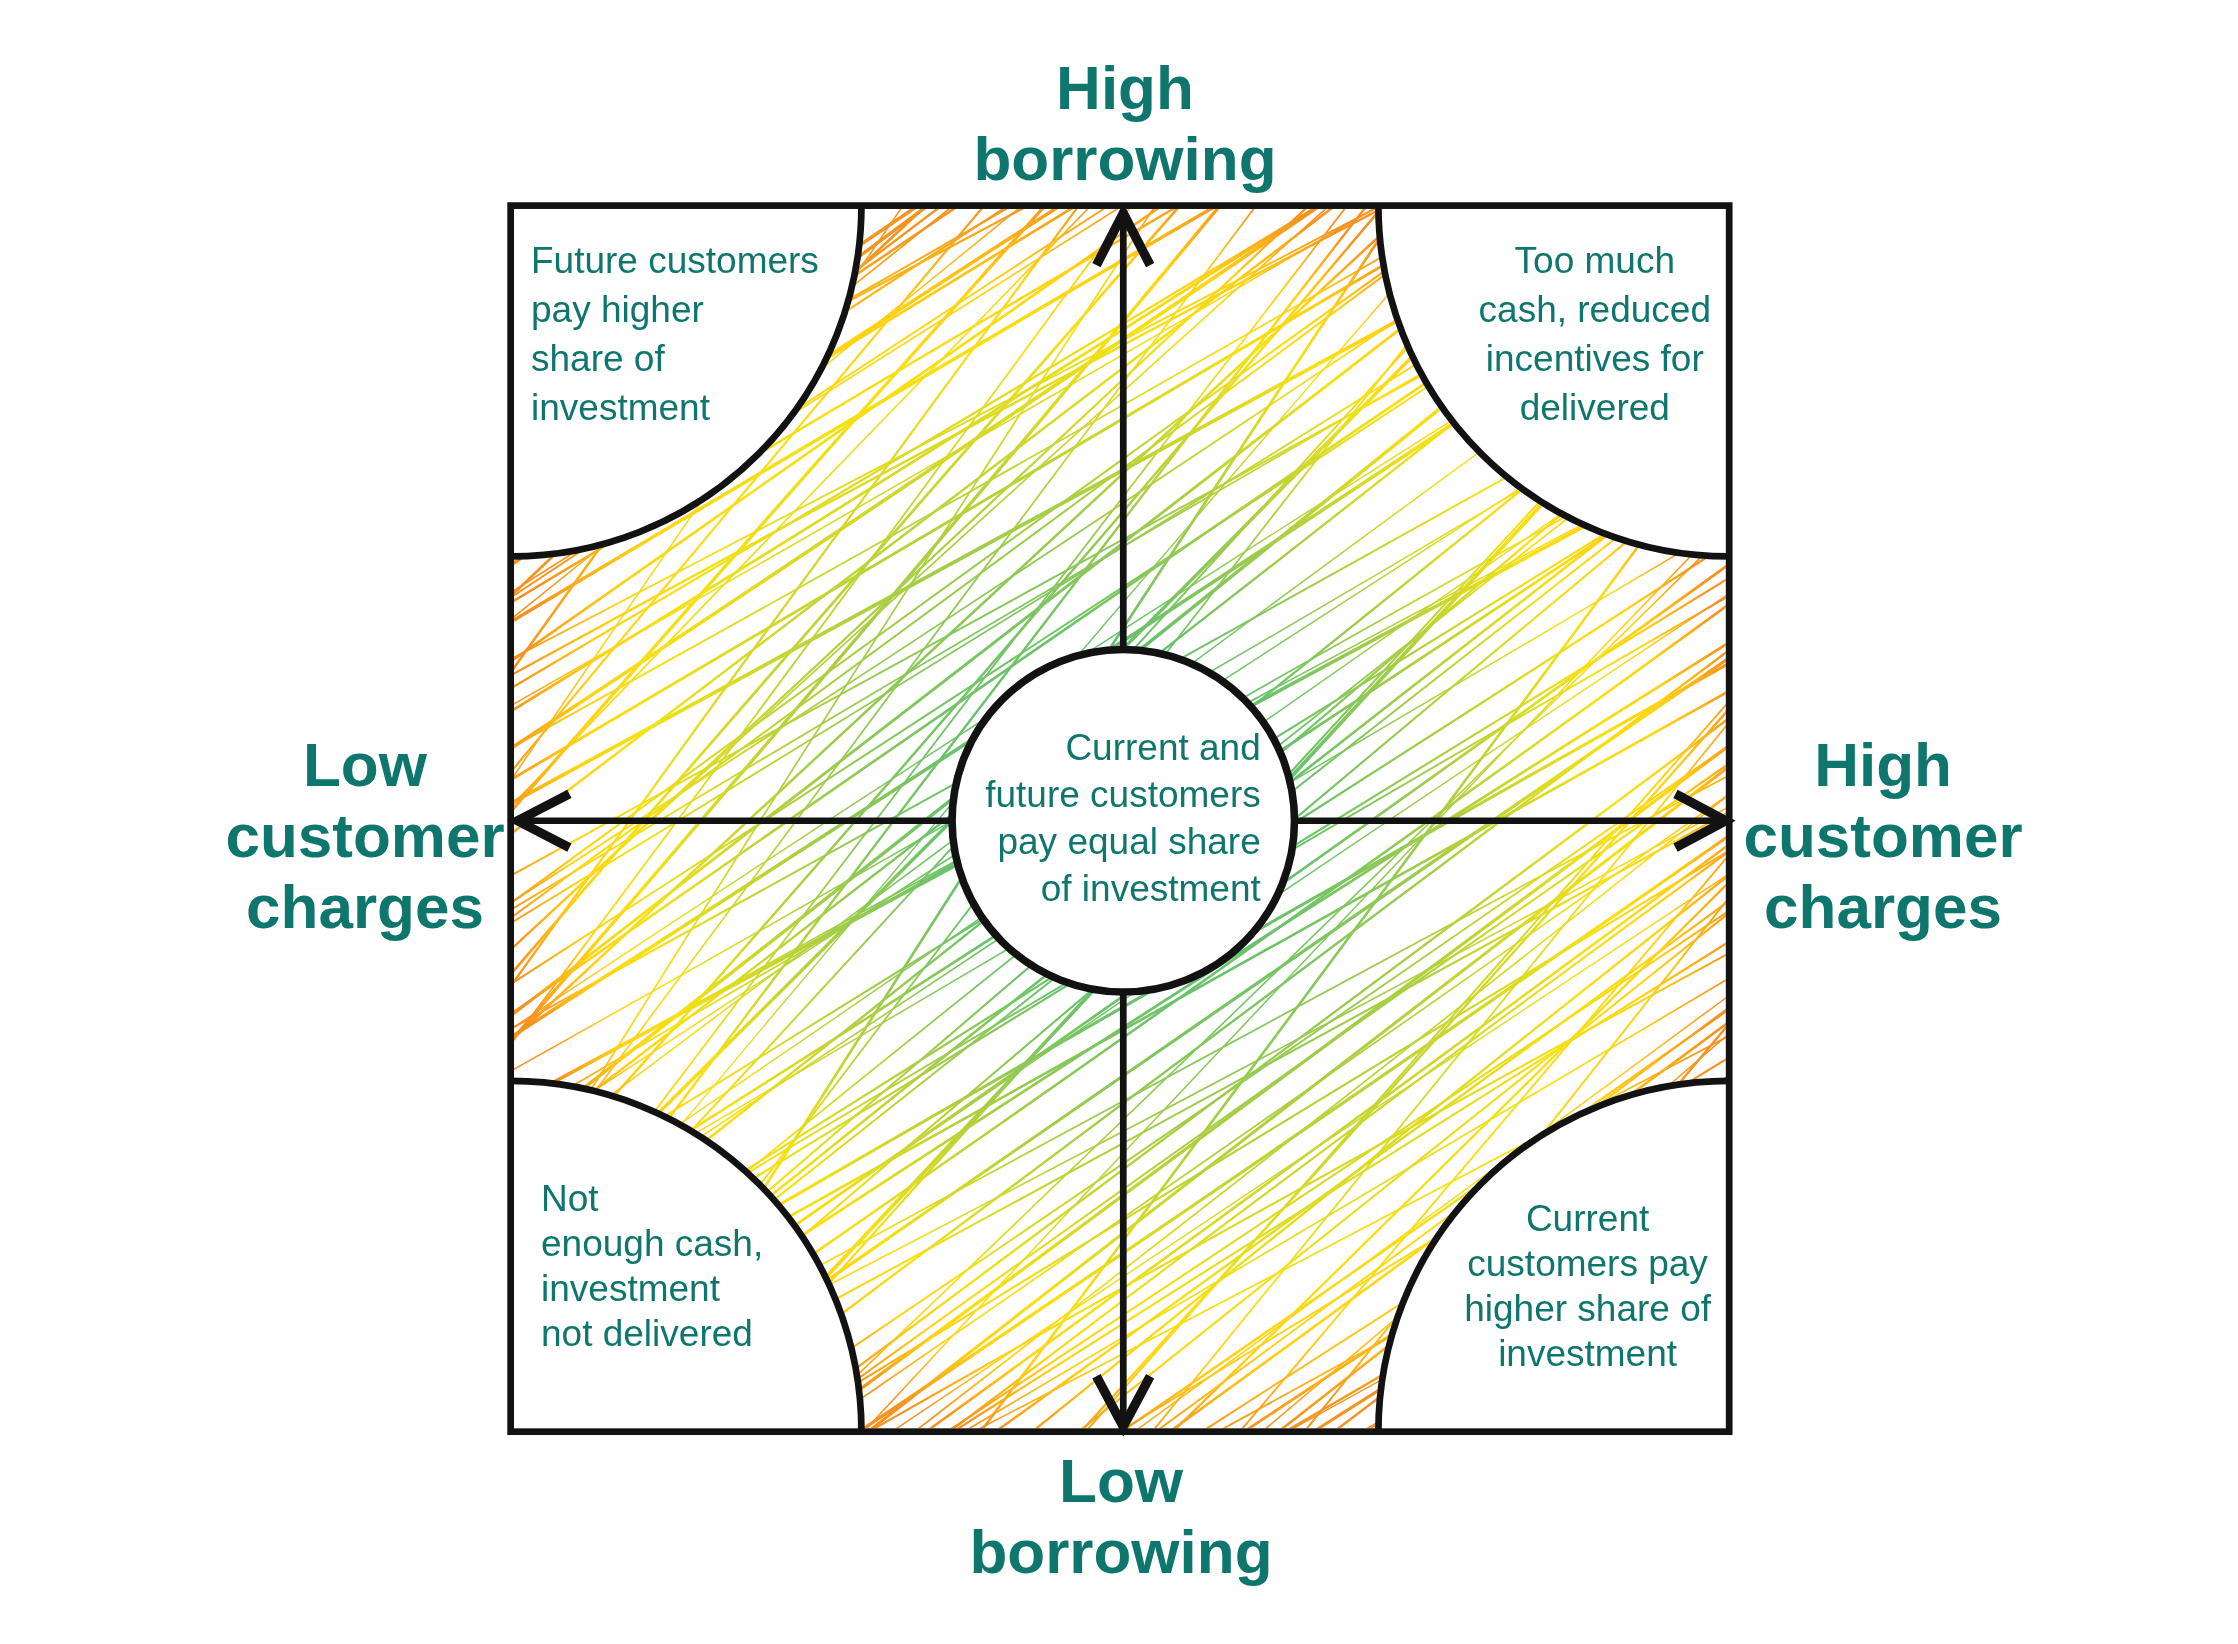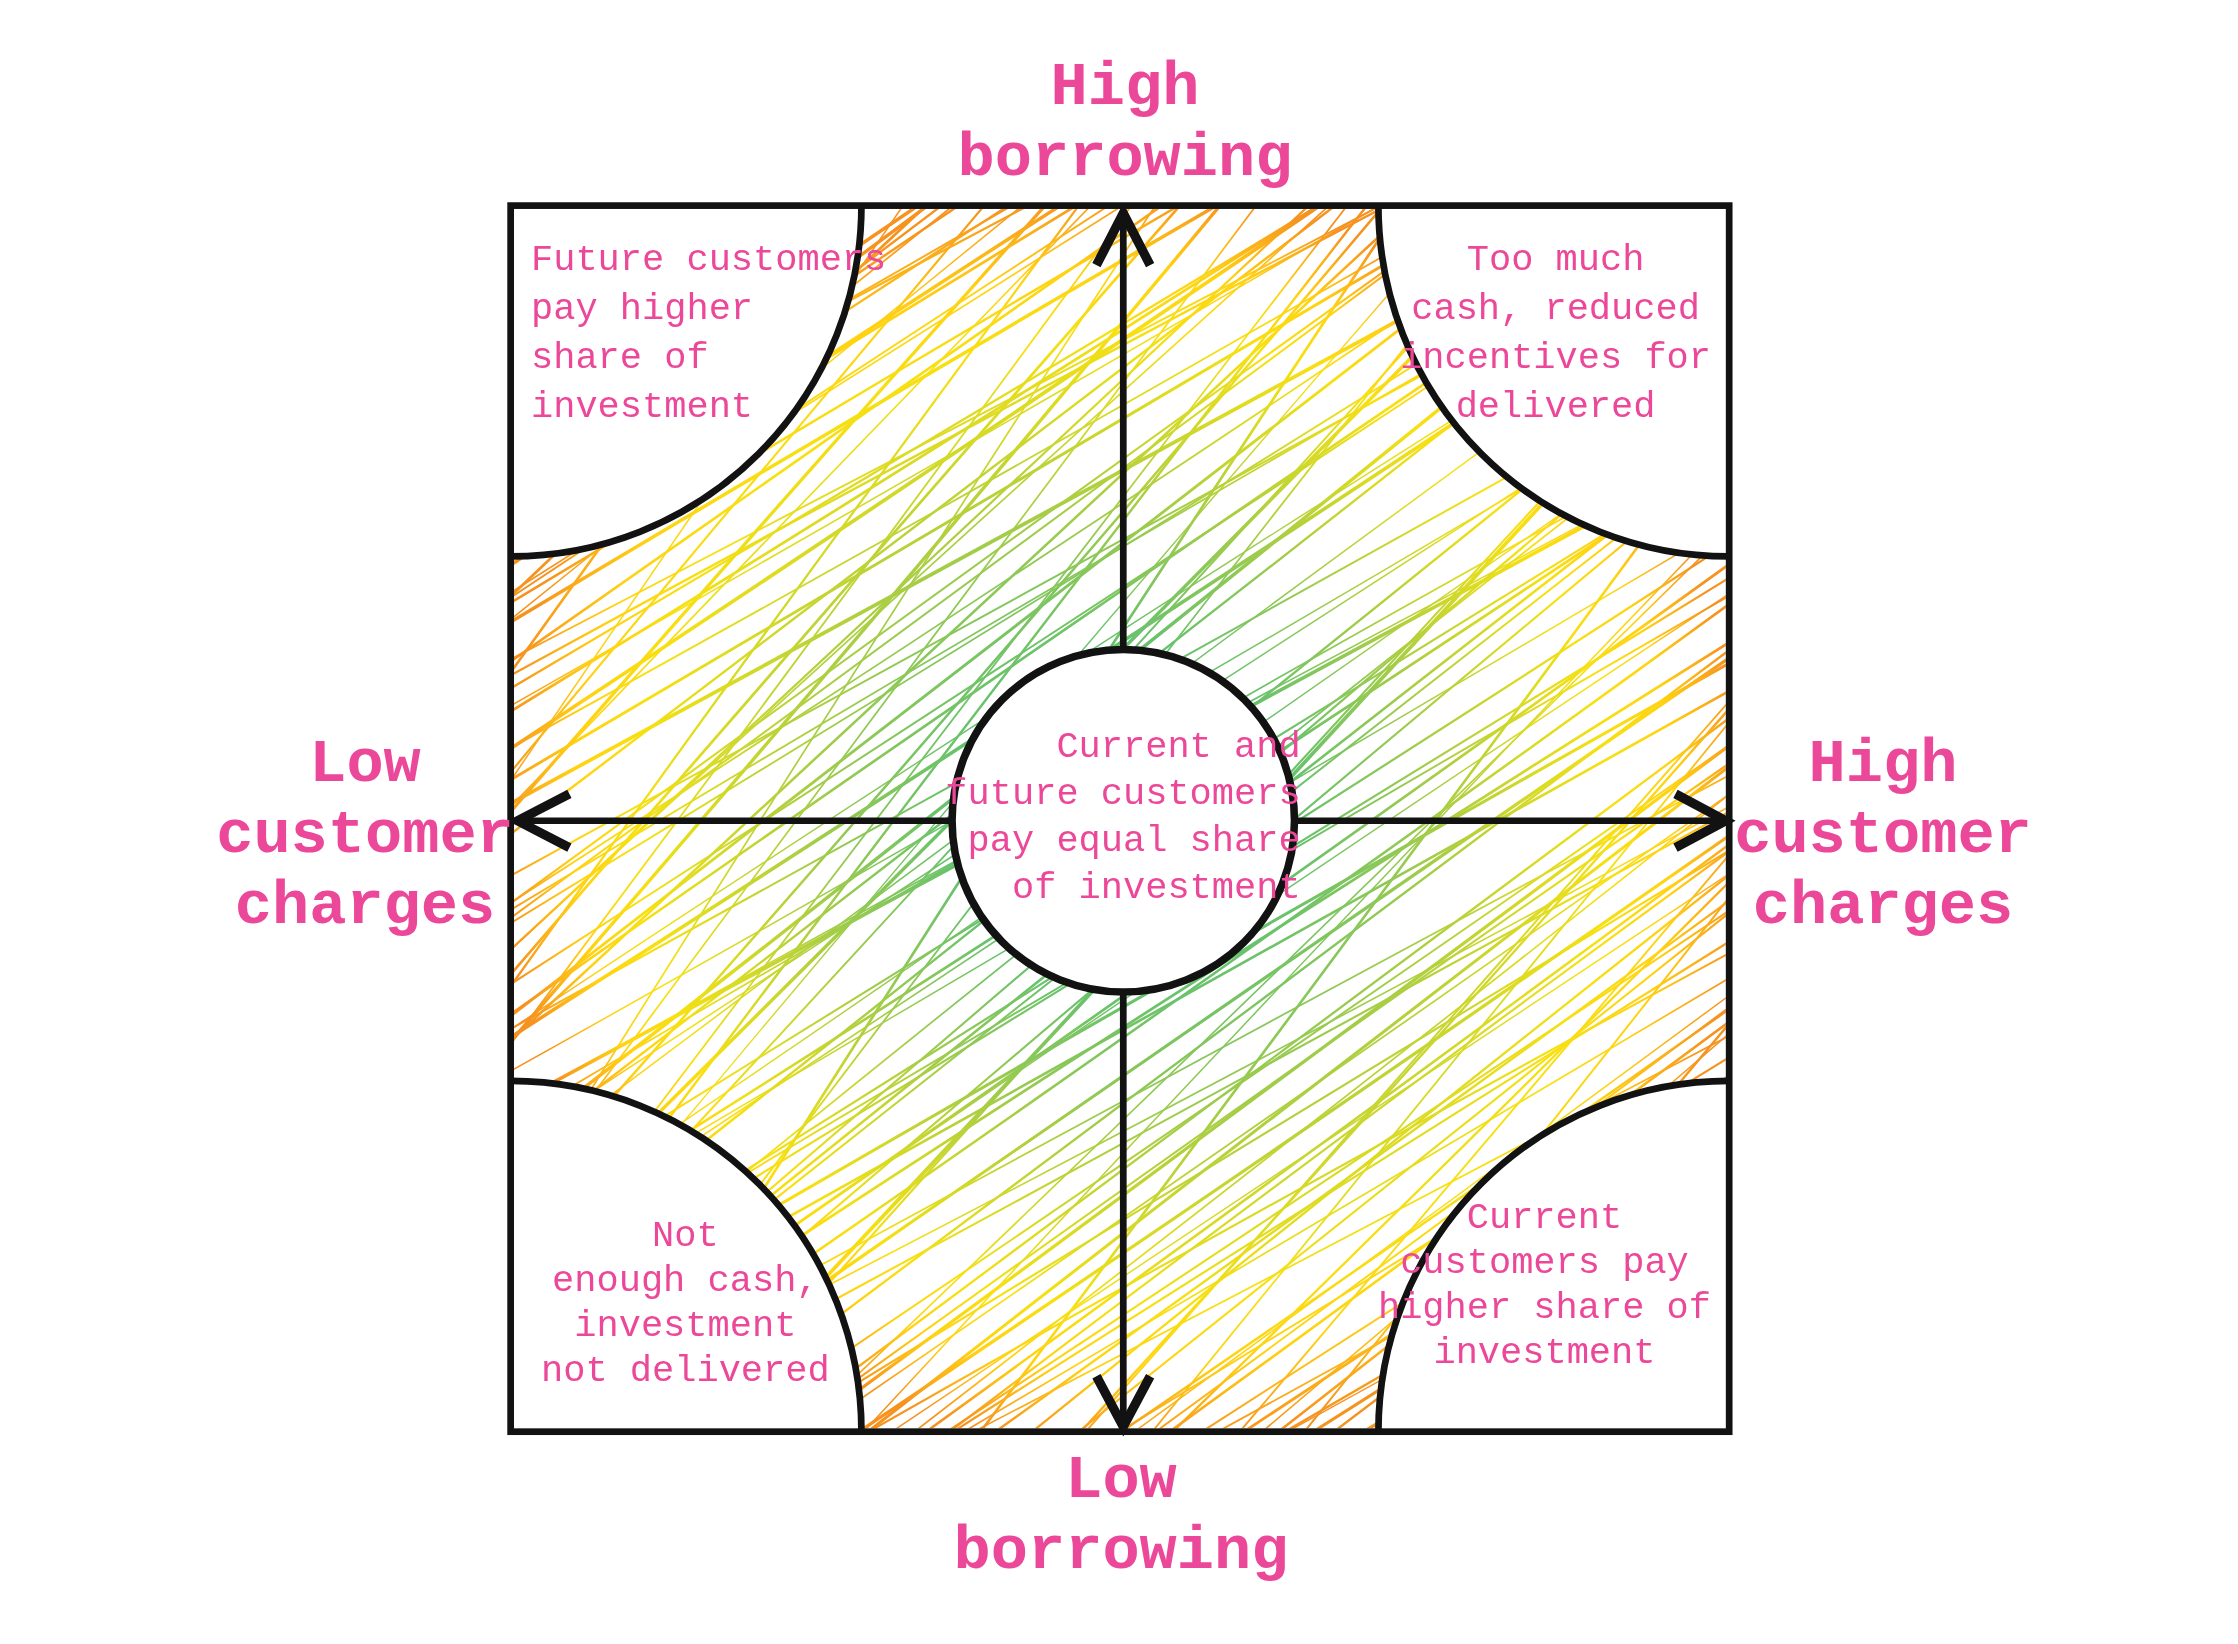--- a/index.html
+++ b/index.html
@@ -15,31 +15,31 @@
   .axis-label.top{left:1125px;top:52px;}
   .axis-label.bottom{left:1121px;top:1445px;}
   .axis-label.left{left:365px;top:729px;}
   .axis-label.right{left:1883px;top:729px;}
   .corner-note{
     position:absolute;font-size:37px;line-height:49px;font-weight:400;
     white-space:nowrap;
   }
   .corner-note.tl{left:531px;top:236px;text-align:left;}
   .corner-note.tr{right:528px;top:236px;text-align:center;}
-  .corner-note.bl{left:541px;top:1214px;text-align:center;line-height:45px;}
+  .corner-note.bl{left:541px;top:1176px;text-align:left;line-height:45px;}
   .corner-note.br{right:528px;top:1196px;text-align:center;line-height:45px;}
   .center-note{
     position:absolute;left:1123px;top:724px;transform:translateX(-50%);
     text-align:right;font-size:37px;line-height:47px;white-space:nowrap;
   }
 </style>
 </head>
 <body>
 
-<div class="stage" style="color: #ec4899; background: rgb(255, 255, 255); font-family: Liberation Mono, monospace;">
+<div class="stage" style="color: #0f766e; background: rgb(255, 255, 255);">
 
   <svg width="2239" height="1644" viewBox="0 0 2667 1959">
     <defs>
       <radialGradient id="hatch-grad" gradientUnits="userSpaceOnUse" cx="1338" cy="976" r="745">
           <stop offset="0" stop-color="#41b684"></stop>
           <stop offset="0.25" stop-color="#5ec072"></stop>
           <stop offset="0.42" stop-color="#8cc857"></stop>
           <stop offset="0.55" stop-color="#b5d13a"></stop>
           <stop offset="0.67" stop-color="#dbdb22"></stop>
           <stop offset="0.78" stop-color="#f7e011"></stop>

